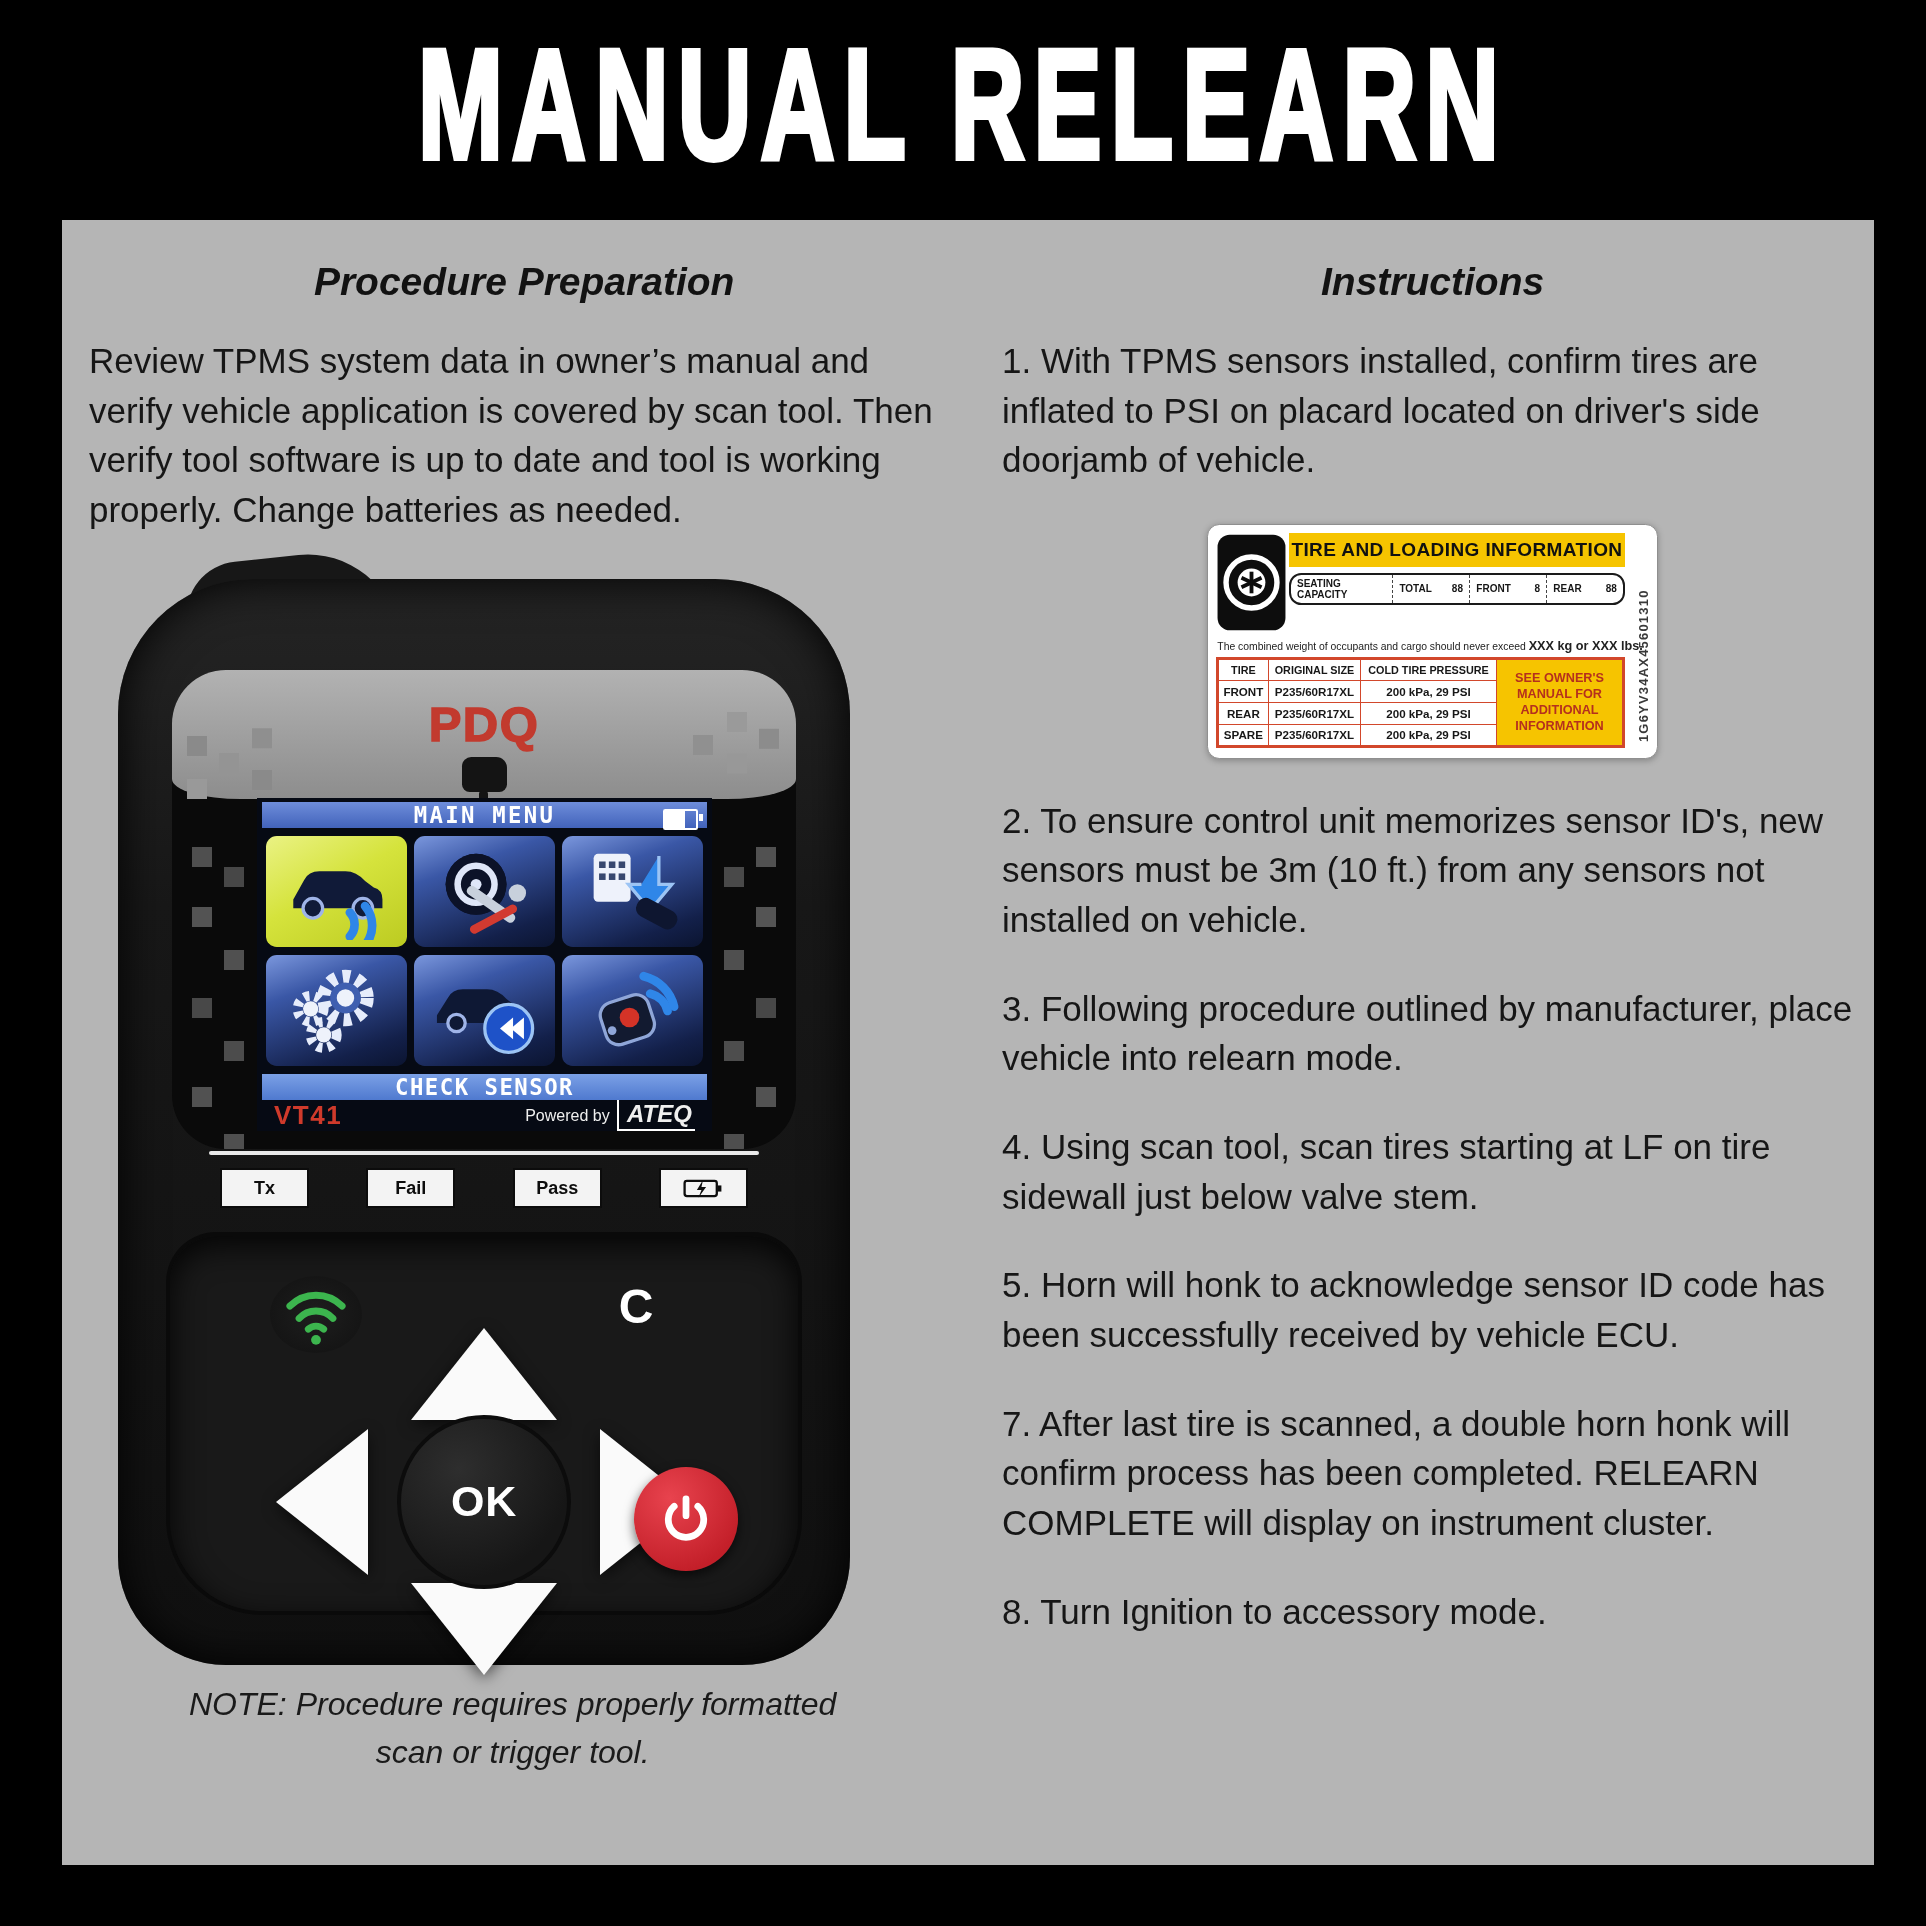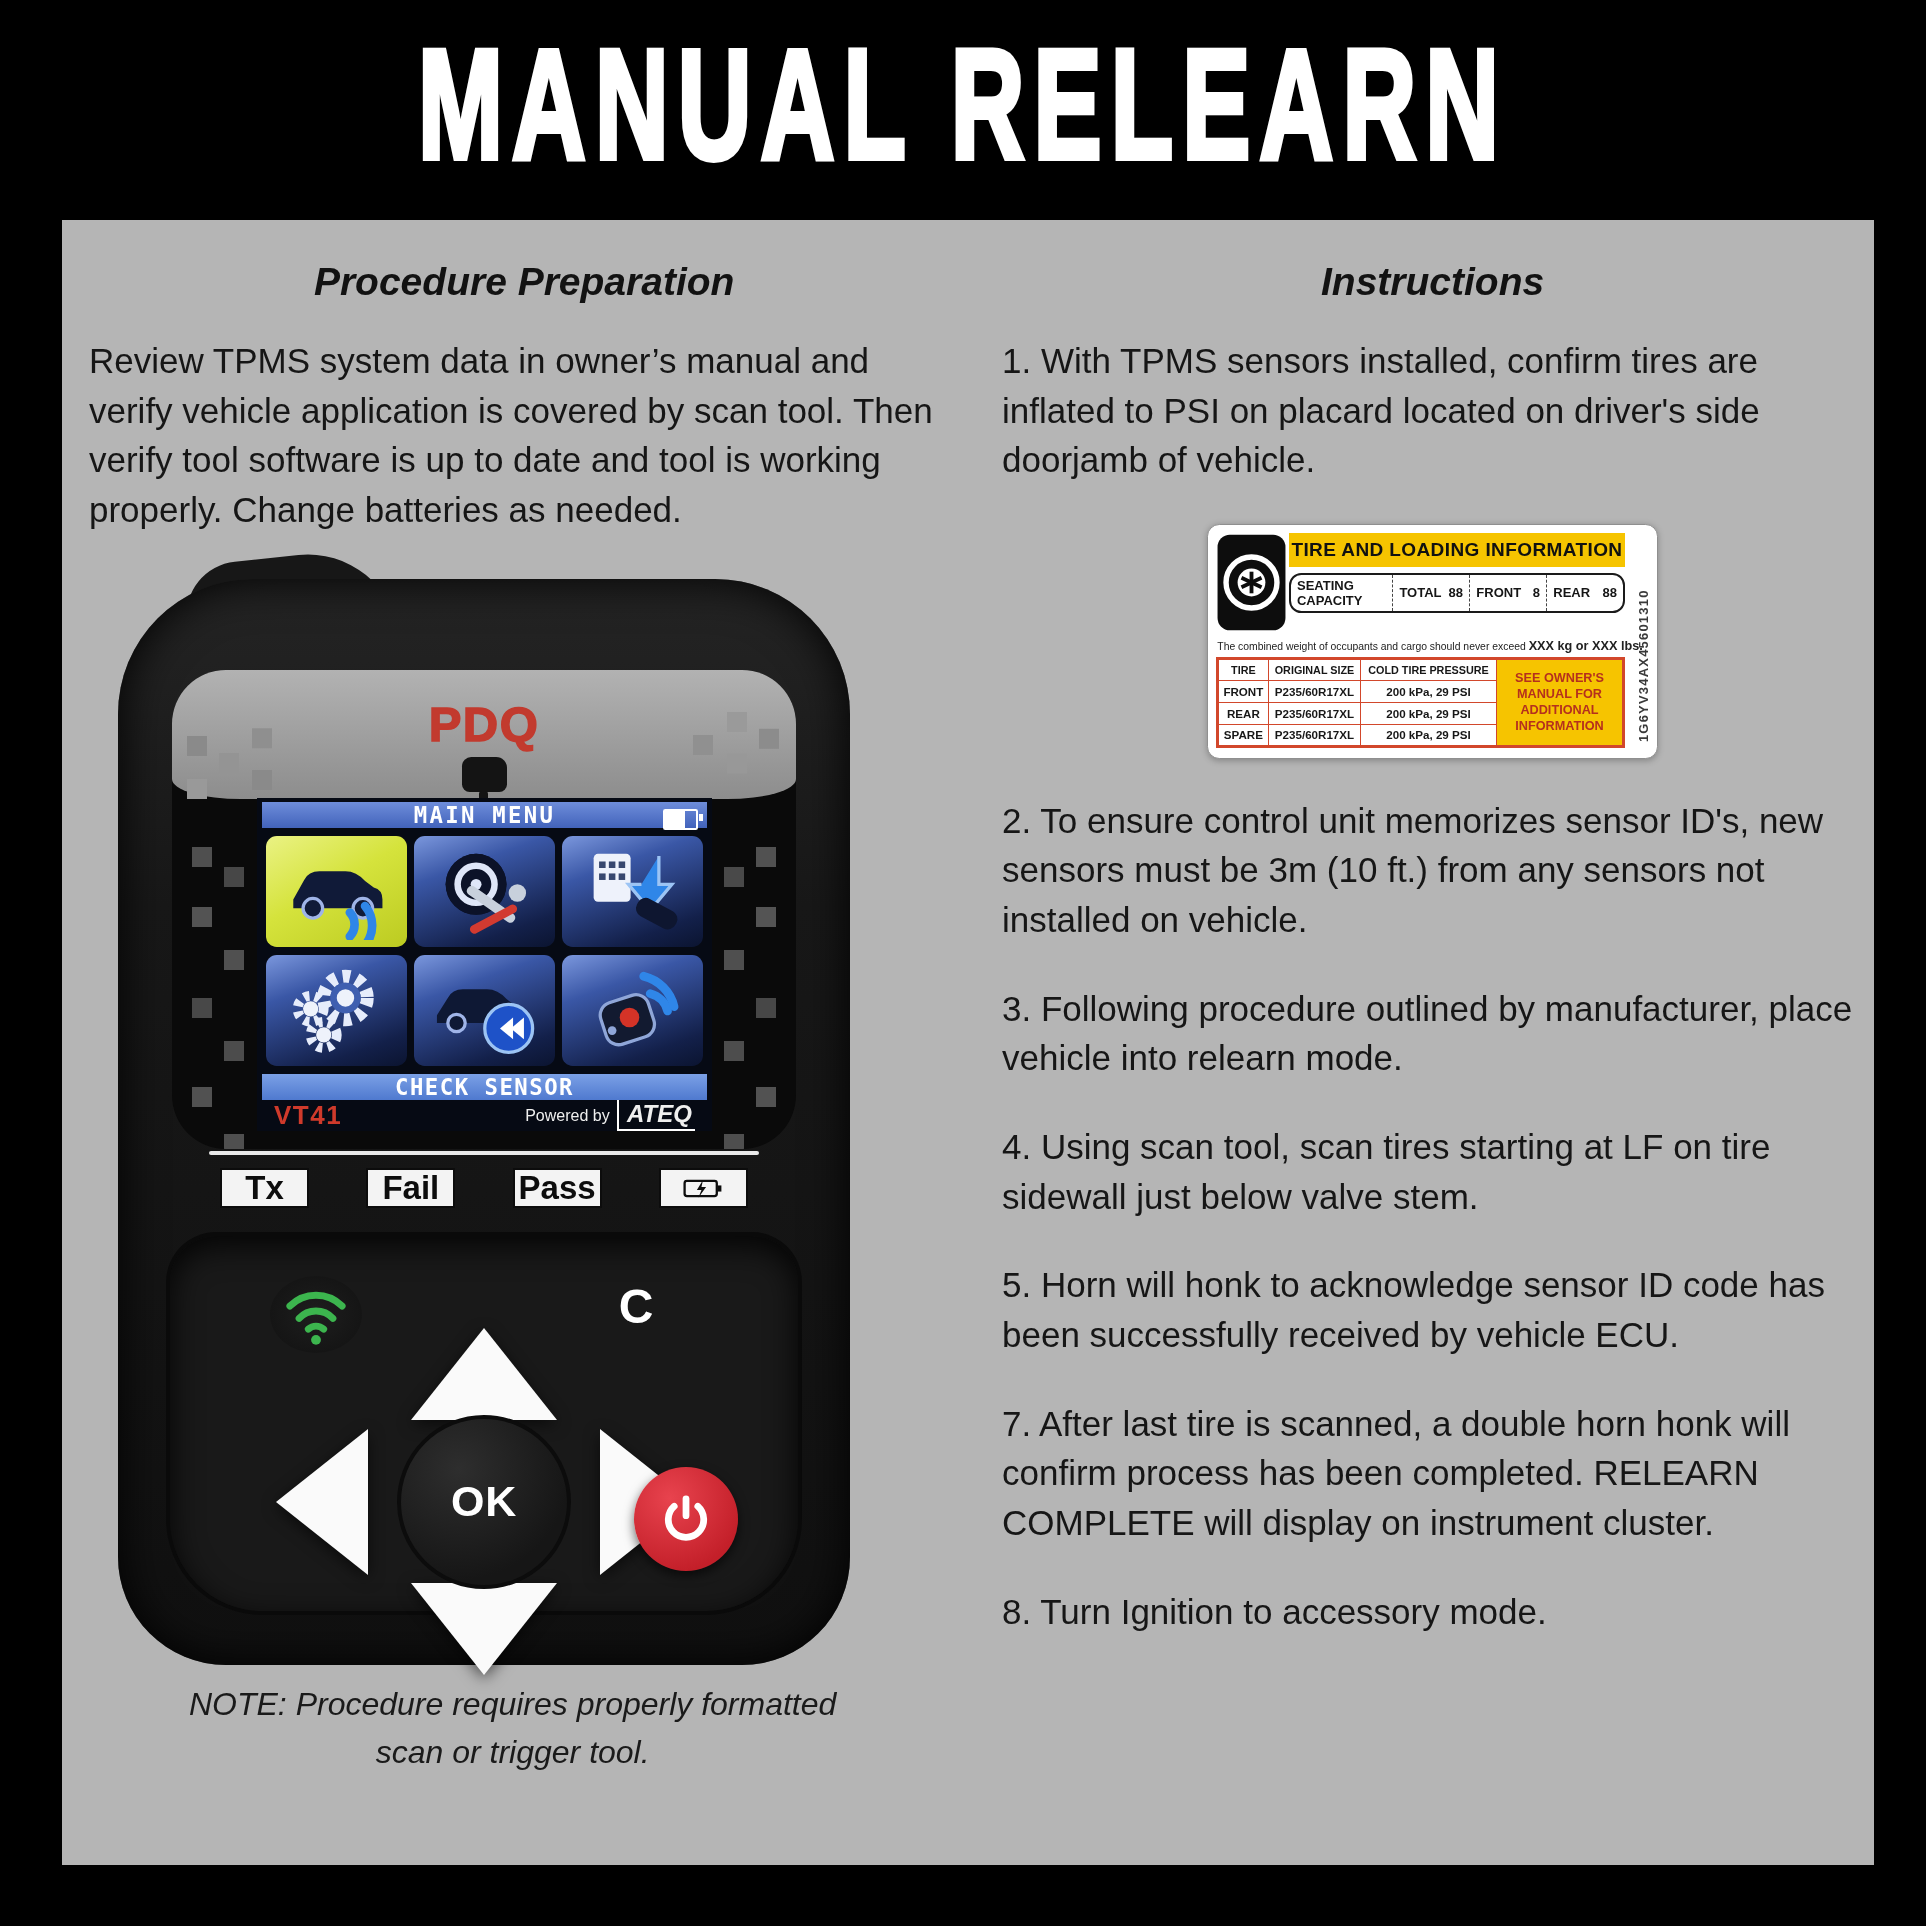--- a/index.html
+++ b/index.html
@@ -84,21 +84,21 @@
   .powered{color:#efefef;font-size:16px;display:flex;align-items:center;}
   .ateq{font-weight:700;font-style:italic;font-size:24px;margin-left:7.7px;
         padding:0 3.1px 1.5px 7.7px;border-left:2.3px solid #fff;border-bottom:2.3px solid #fff;}
 
   .softline{position:absolute;left:91px;right:91px;top:572px;height:3.9px;
             background:#e9e9e9;border-radius:2.3px;}
   .softrow{position:absolute;top:589px;left:102px;right:102px;display:flex;
            justify-content:space-between;}
   .softbtn{min-width:89px;height:40px;background:#f3f3f3;border:2.3px solid #0c0c0c;
            display:flex;align-items:center;justify-content:center;
-           font-weight:700;font-size:33px;color:#0d0d0d;box-sizing:border-box;}
+           font-weight:700;font-size:18px;color:#0d0d0d;box-sizing:border-box;}
 
   .keypad{position:absolute;top:657px;left:52px;right:52px;bottom:54px;
           background:#191919;border-radius:46px 46px 92px 92px;
           box-shadow:0 0 0 3.9px #0a0a0a,inset 0 9.2px 31px rgba(0,0,0,.85);}
   .wifi-btn{position:absolute;left:100px;top:40px;width:92px;height:77px;
             background:radial-gradient(ellipse at center,#1e1e1e 0%,#151515 70%);
             border-radius:50%;display:flex;align-items:center;justify-content:center;}
   .c-btn{position:absolute;right:116px;top:32px;width:92px;height:77px;
          color:#fff;font-weight:700;font-size:48px;display:flex;align-items:center;
          justify-content:center;}
@@ -130,21 +130,21 @@
   
   .placard{position:relative;width:451px;margin:35px auto 37px auto;background:#fff;
            border:1.5px solid #8f8f8f;border-radius:12.3px;padding:7.7px 32px 9.2px 7.7px;
            box-sizing:border-box;box-shadow:0 1.5px 6.2px rgba(0,0,0,.25);}
   .plc-top{display:flex;gap:2px;}
   .plc-tire{width:71px;flex:none;}
   .plc-top-right{flex:1;}
   .plc-header{background:#f6c400;color:#111;font-weight:700;font-size:19px;
               text-align:center;padding:6.2px 1.5px;letter-spacing:0.4px;}
   .plc-seat{display:flex;align-items:stretch;border:2.3px solid #1a1a1a;border-radius:12.3px;
-            margin-top:5.4px;background:#fff;font-size:13px;font-weight:700;overflow:hidden;}
+            margin-top:5.4px;background:#fff;font-size:10px;font-weight:700;overflow:hidden;}
   .plc-seat .cell{display:flex;align-items:center;justify-content:space-between;
             padding:3.1px 6.2px;flex:1;border-left:1.5px dashed #444;}
   .plc-seat .cell:first-child{border-left:none;flex:1.4;}
   .plc-weight{font-size:10.4px;margin:4.6px 0 3.9px 1.5px;color:#222;white-space:nowrap;}
   .plc-weight b{font-size:12.7px;}
   table.plc-table{border-collapse:collapse;width:100%;border:3.1px solid #d2472b;}
   .plc-table th,.plc-table td{border:1.5px solid #d2472b;text-align:center;
             font-size:11.6px;padding:3.9px 3.1px;color:#171717;}
   .plc-table th{font-size:10.8px;font-weight:700;}
   .plc-table td{font-weight:700;}

